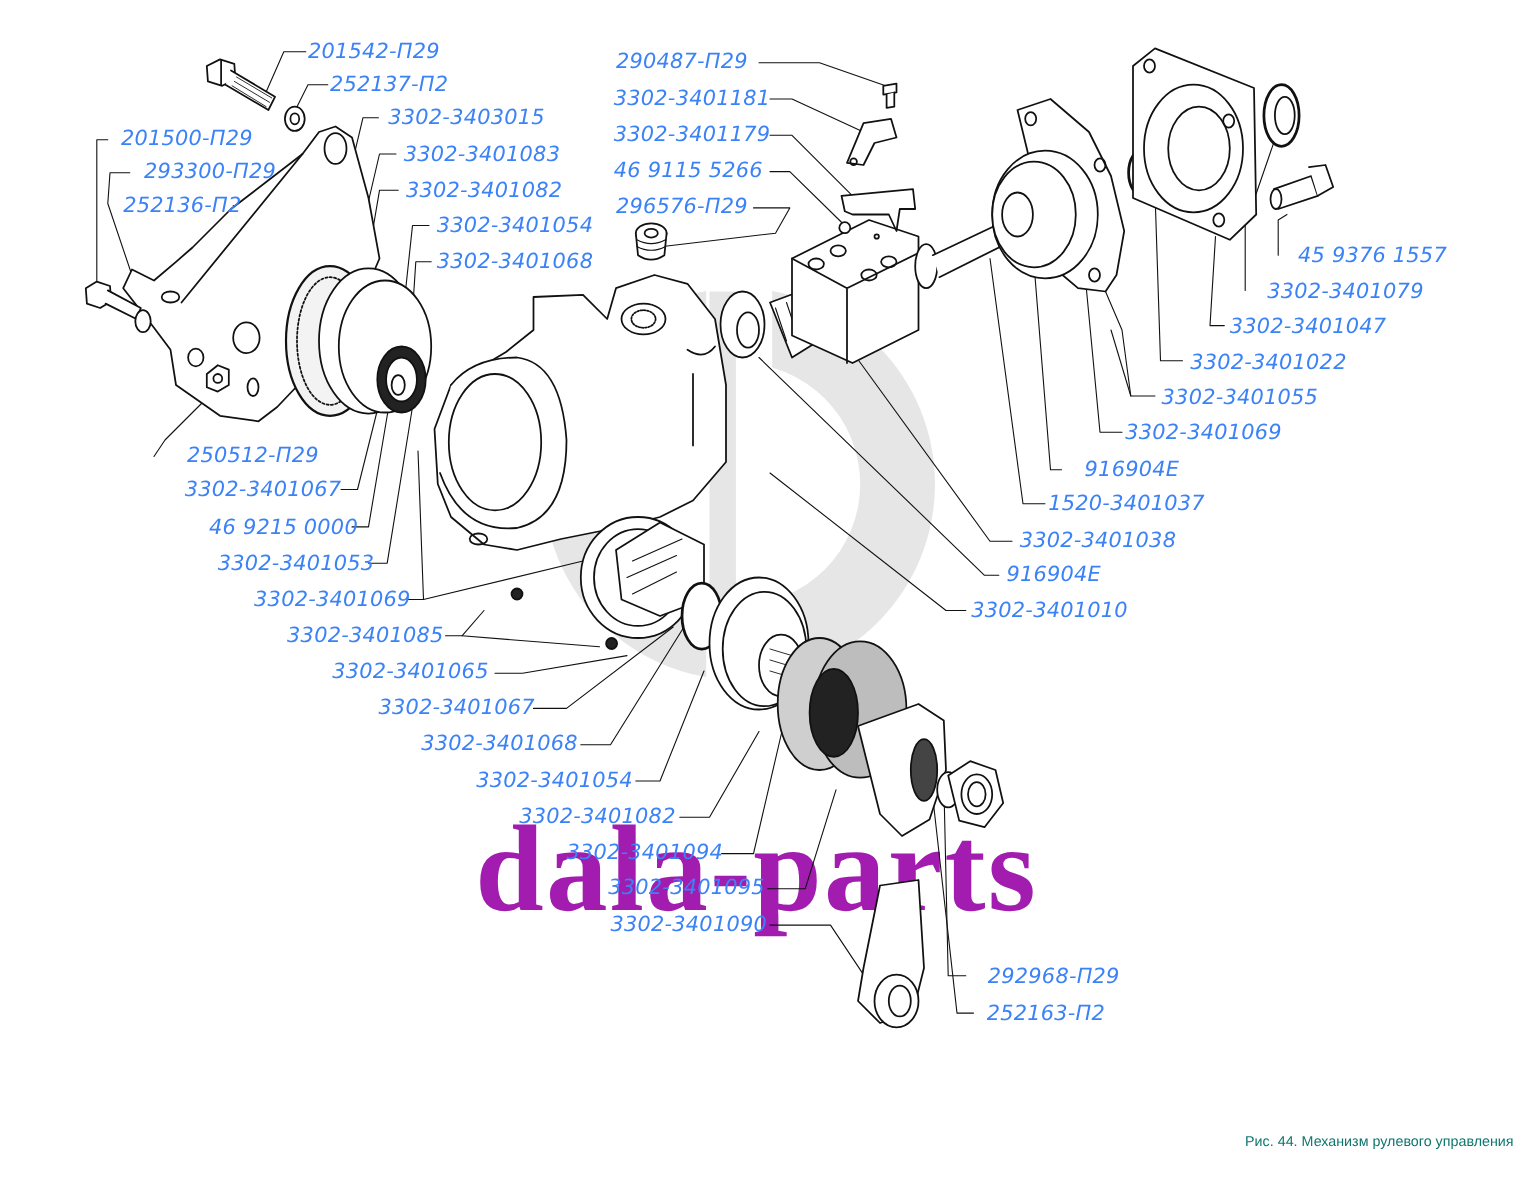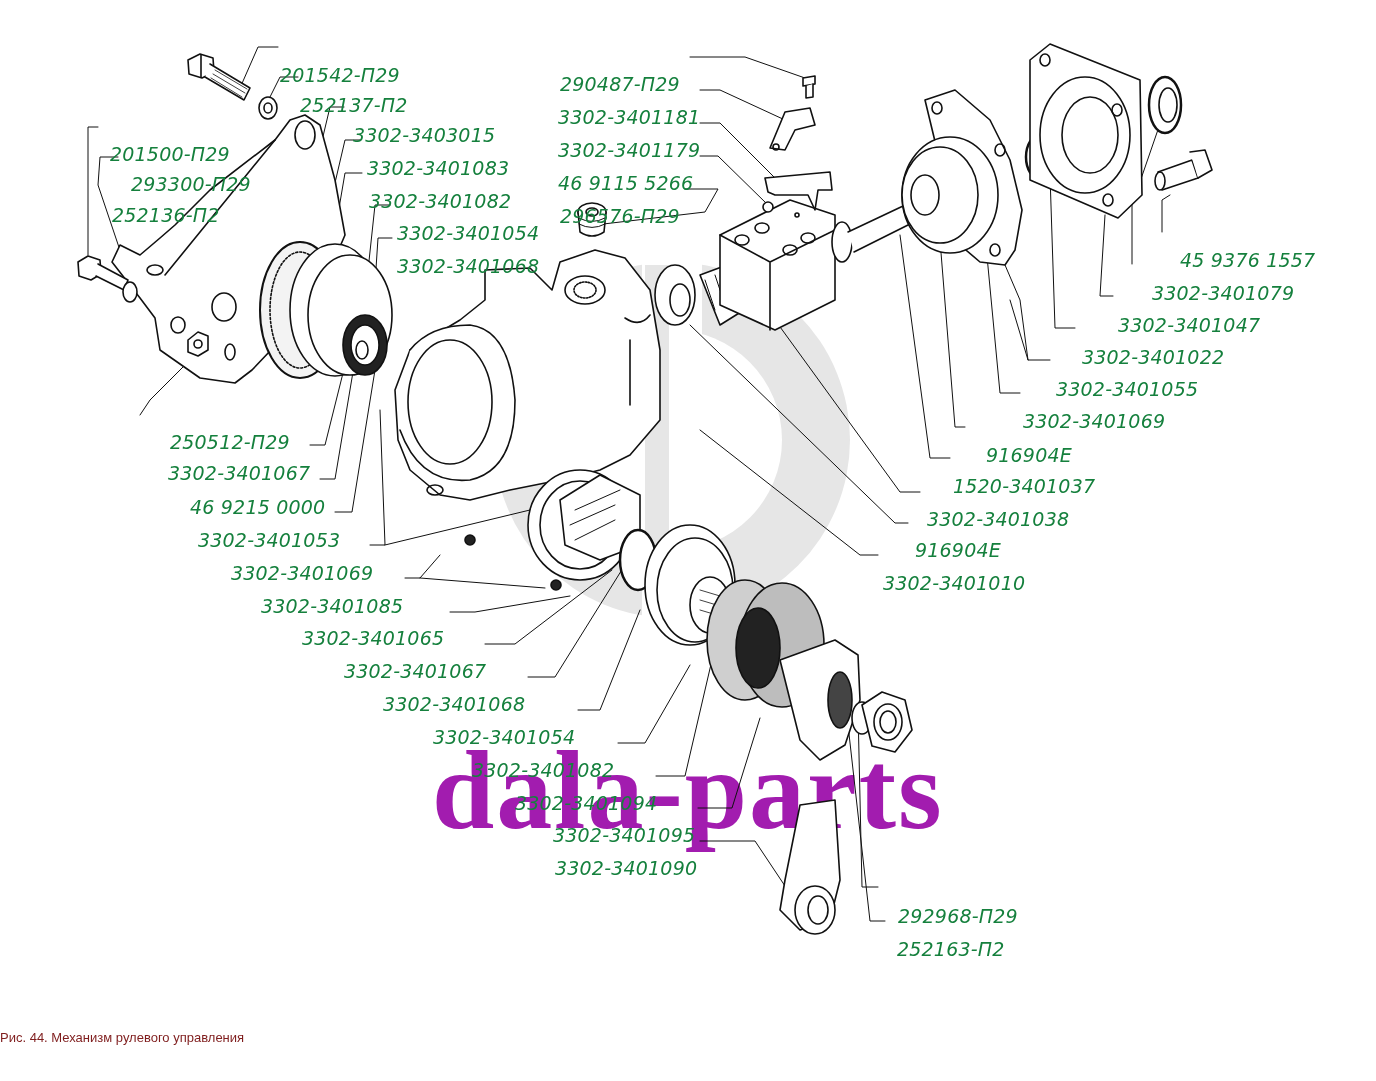--- a/index.html
+++ b/index.html
@@ -1,23 +1,23 @@
 <!DOCTYPE html>
 <html><head>
 <meta charset="utf-8">
 <style>
   html, body { margin:0; padding:0; background:#ffffff; }
   body { width:1376px; height:1081px; position:relative; overflow:hidden;
          font-family:"Liberation Sans", sans-serif; color:#111; }
   #stage { position:absolute; left:0; top:0; width:1376px; height:1081px; }
   svg#drawing { position:absolute; left:0; top:0; }
   .lbl { position:absolute; font-family:"DejaVu Sans", sans-serif; font-style:italic;
-         font-size:19px; letter-spacing:0.2px; color:#15803d; white-space:nowrap; line-height:1;margin-top:28px; }
-  .caption { position:absolute; left:0; width:1376px; top:1030px; text-align:left;
-             font-family:"Liberation Sans", sans-serif; font-size:13px; color:#7f1d1d; }
+         font-size:19px; letter-spacing:0.2px; color:#3b82f6; white-space:nowrap; line-height:1; }
+  .caption { position:absolute; left:0; width:1376px; top:1030px; text-align:right;
+             font-family:"Liberation Sans", sans-serif; font-size:13px; color:#0f766e; }
   .wm-text { position:absolute; left:432px; top:726px; font-family:Liberation Serif, serif;
              font-weight:bold; font-size:112px; color:#a21caf; letter-spacing:2px; }
 </style>
 </head>
 <body>
 
 <div id="stage">
 
   <svg width="1376" height="1081" style="position:absolute;left:0;top:0">
     <g fill="#e6e6e6">

